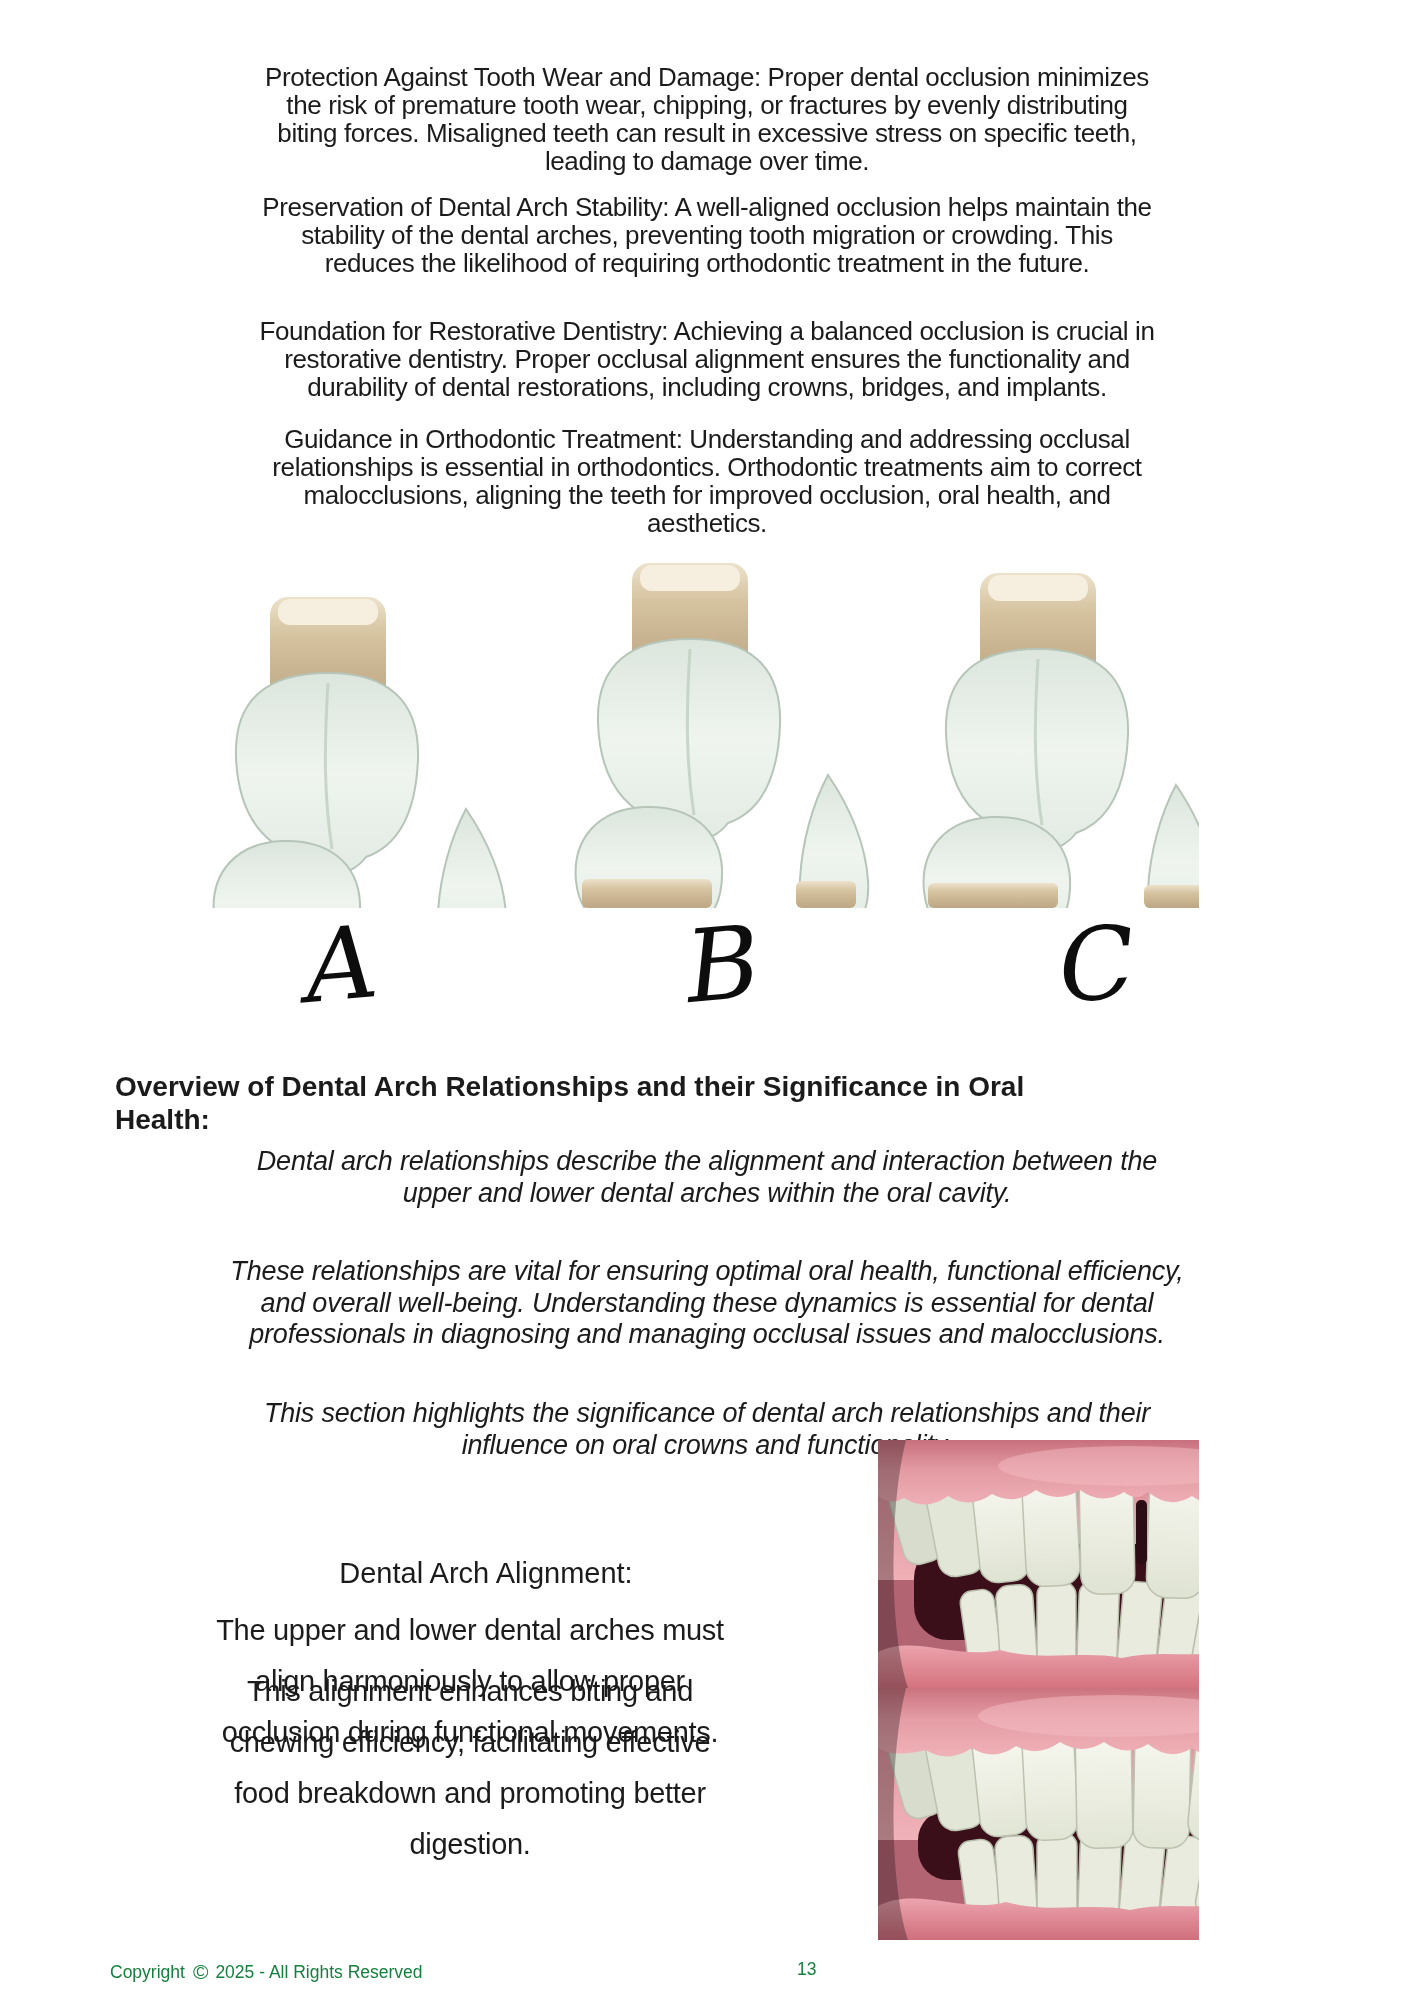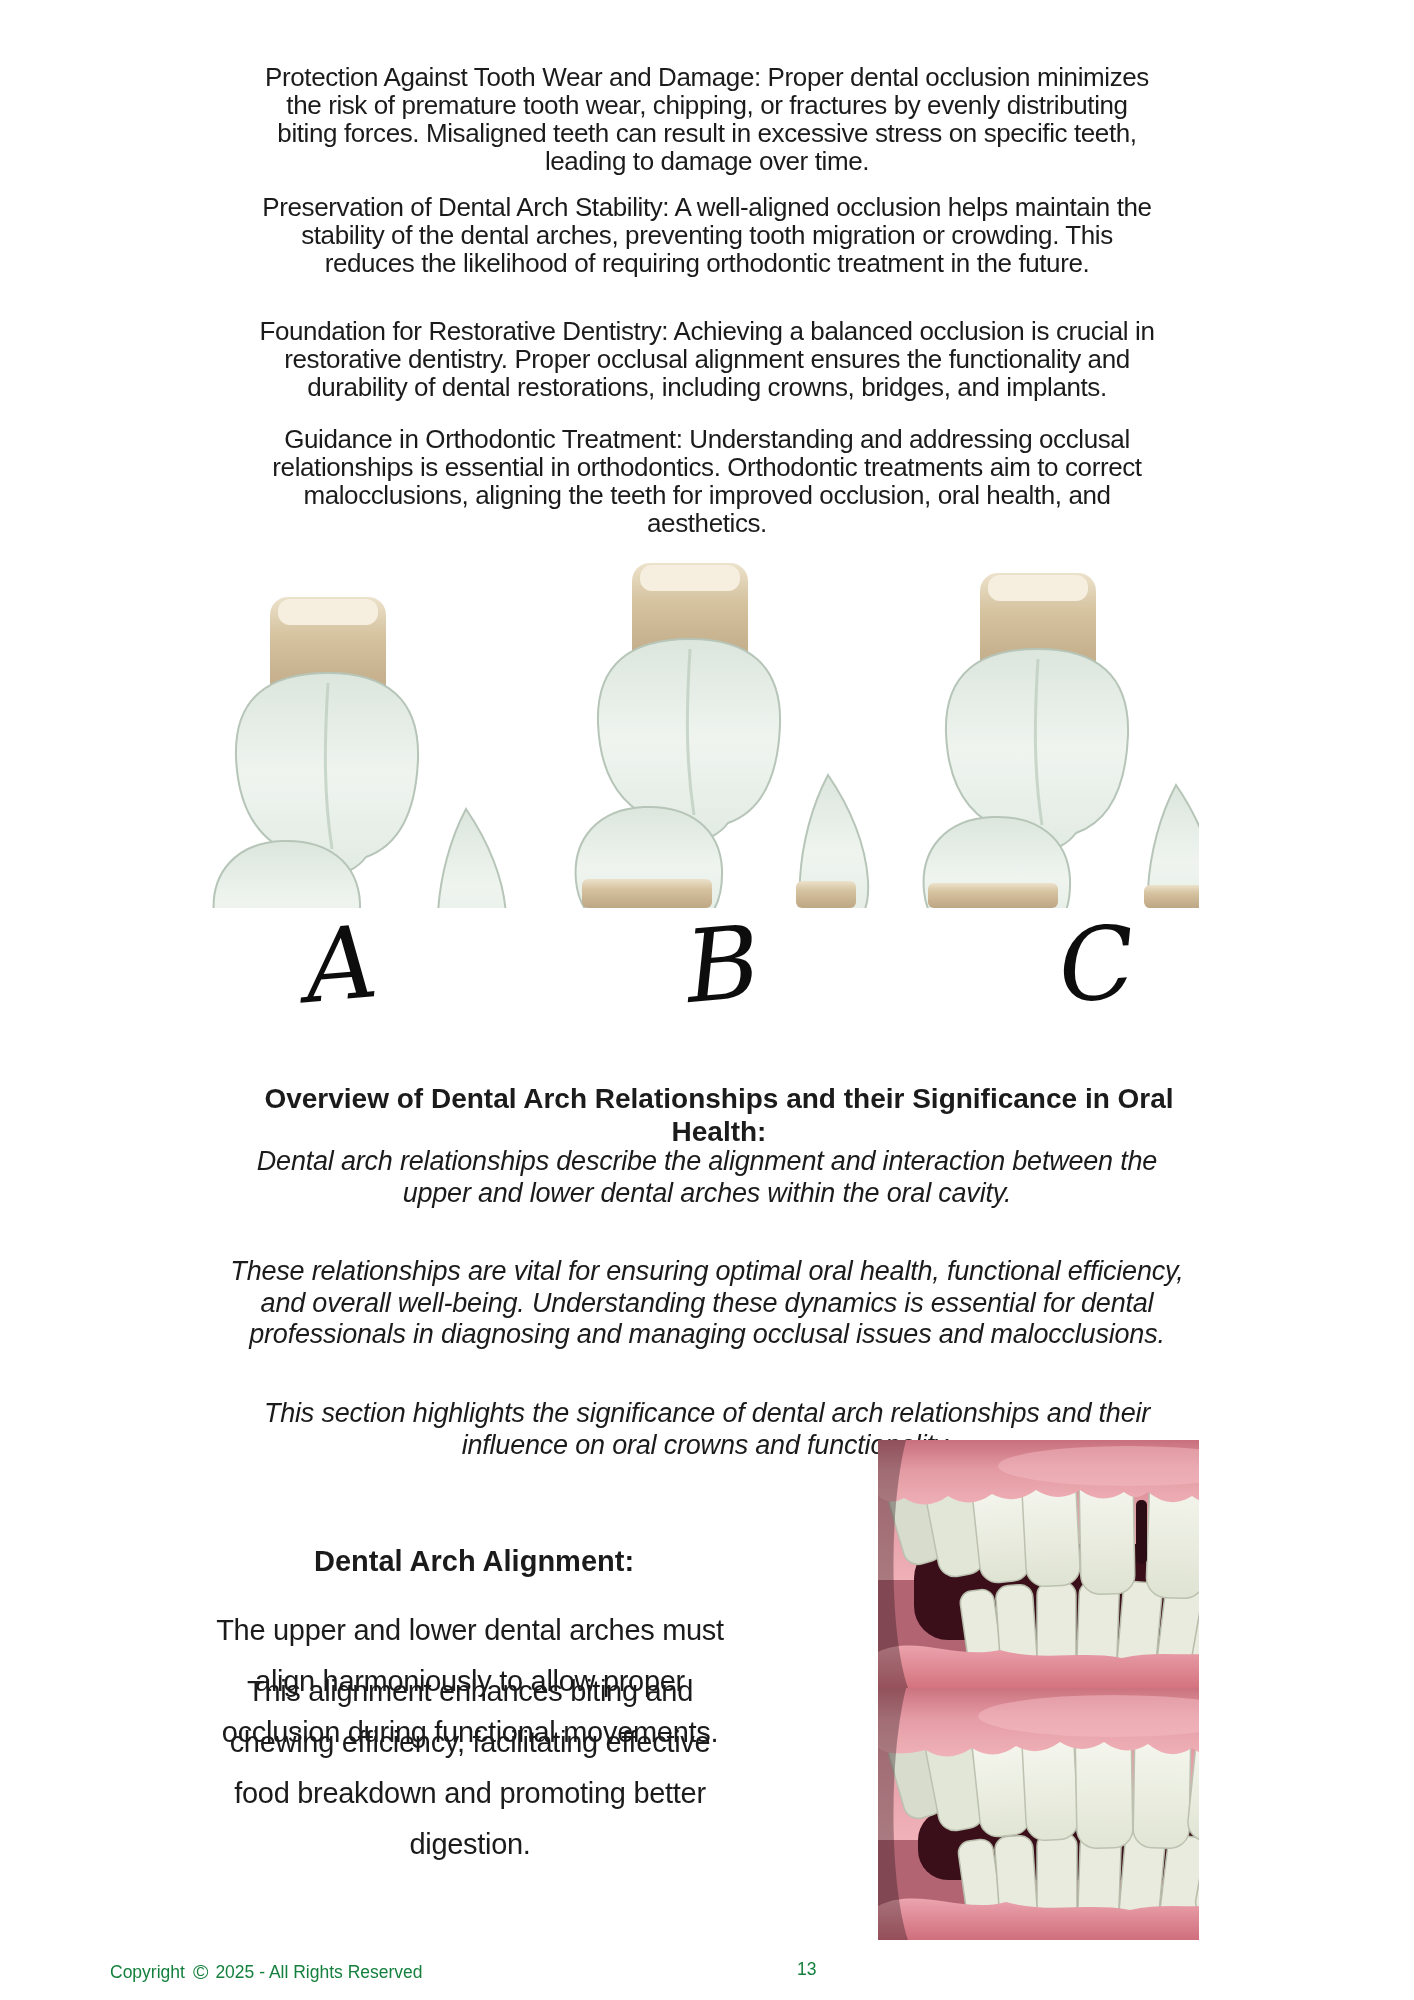--- a/index.html
+++ b/index.html
@@ -4,26 +4,26 @@
 <style>
   html,body{margin:0;padding:0;background:#ffffff;}
   .page{
     position:relative;width:1199px;height:2000px;background:#ffffff;
     font-family:"Liberation Sans","DejaVu Sans",sans-serif;color:#1b1b1b;overflow:hidden;
   }
   .para{position:absolute;margin:0;white-space:pre-line;text-align:center;}
   .intro{left:115px;width:1184px;font-size:26px;line-height:28px;letter-spacing:-0.4px;}
   .ov{left:115px;width:1184px;font-size:27px;line-height:31.5px;letter-spacing:-0.2px;font-style:italic;}
   .ov-head{
-    position:absolute;left:115px;width:1184px;top:1070px;margin:12px;
-    font-size:28px;line-height:33px;font-weight:bold;text-align:center;white-space:pre-line;
+    position:absolute;left:115px;width:1184px;top:1070px;margin:0;
+    font-size:28px;line-height:33px;font-weight:bold;white-space:pre-line;
   }
   .al-head{
-    position:absolute;left:120px;width:700px;top:1541px;margin:4px;
-    font-size:29px;font-weight:bold;text-align:center;
+    position:absolute;left:120px;width:700px;top:1541px;margin:16px;
+    font-size:29px;font-weight:normal;text-align:center;
   }
   .al{left:120px;width:700px;font-size:29px;line-height:51px;letter-spacing:-0.3px;}
   .figure{position:absolute;left:130px;top:563px;width:1160px;height:460px;}
   .figure svg{display:block;}
   .cls-letter{
     position:absolute;top:352px;transform:translateX(-50%) rotate(-5deg);
     font-family:"DejaVu Serif","Liberation Serif",serif;font-style:italic;
     font-size:100px;line-height:1;color:#0d0d0d;
   }
   .cls-a{left:211px;}

